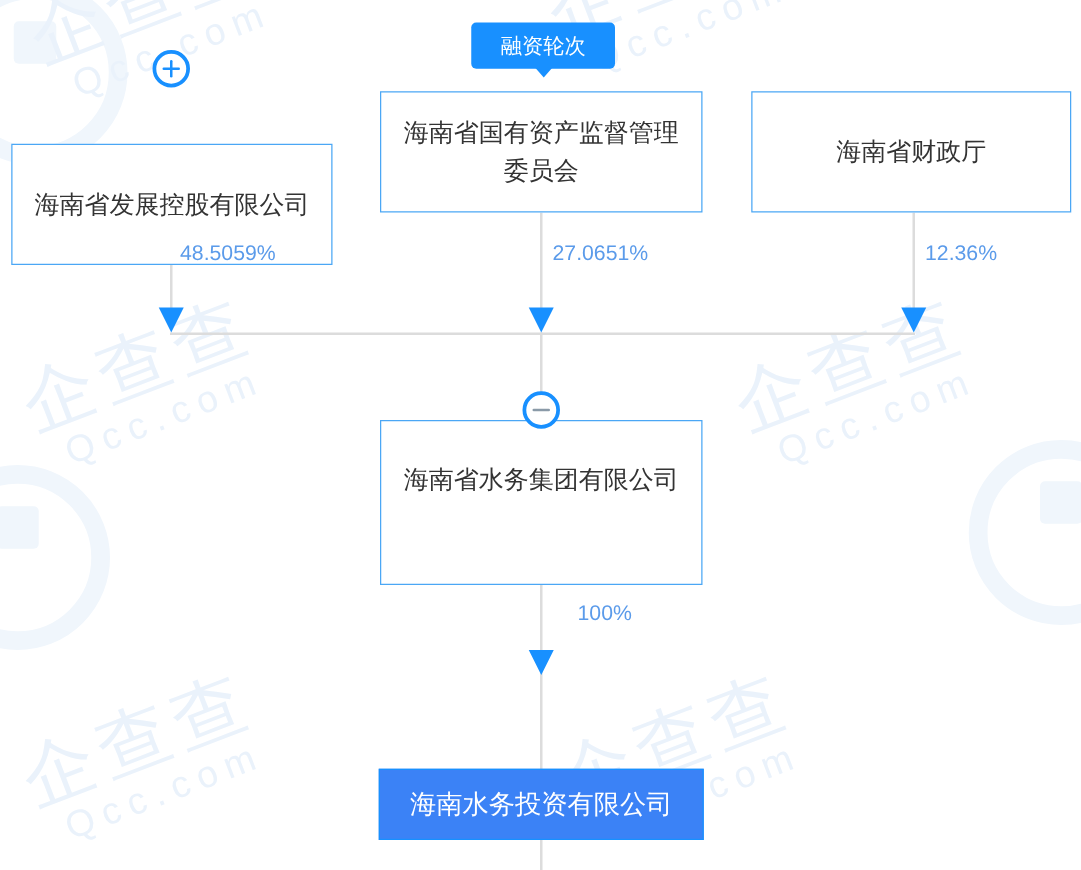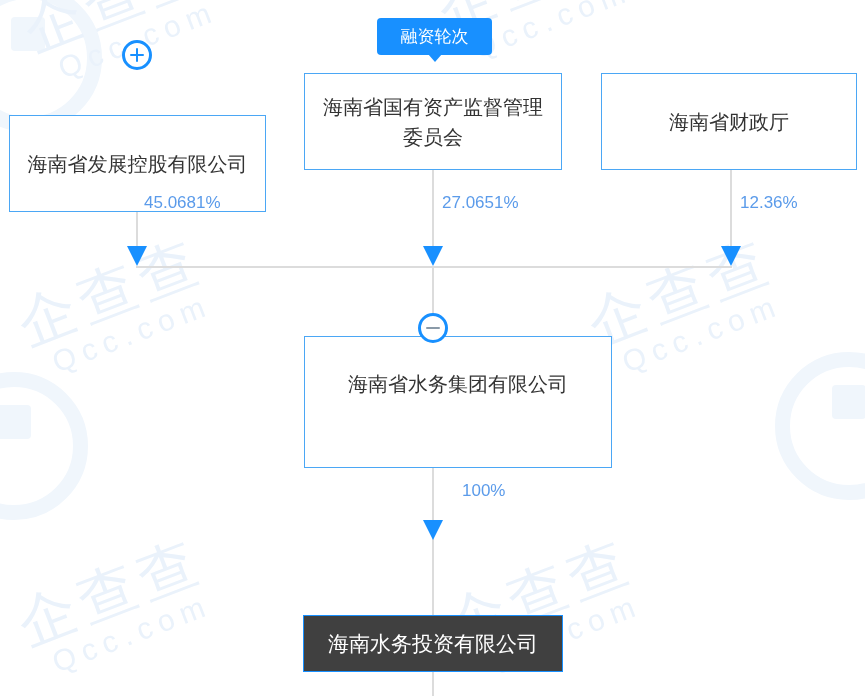--- a/index.html
+++ b/index.html
@@ -28,21 +28,21 @@
   .node{position:absolute;box-sizing:border-box;border:1px solid #4ba7f5;background:#fff;z-index:4;}
   .node .title{
     display:flex;align-items:center;justify-content:center;text-align:center;
     color:#333;font-size:20px;line-height:30px;padding:0 10px;height:100%;
   }
   .node.with-foot .title{height:calc(100% - 36px);}
   .node .foot{
     height:36px;background:#e7f2fd;color:#5b9bea;font-size:16px;
     display:flex;align-items:center;justify-content:center;
   }
-  .node.filled{background:#404040;border-color:#1890ff;}
+  .node.filled{background:#3b82f6;border-color:#1890ff;}
   .node.filled .title{color:#ffffff;font-size:21px;}
 
   
   .toggle{
     position:absolute;width:30px;height:30px;border-radius:50%;
     background:#fff;border:3px solid #1890ff;box-sizing:border-box;z-index:6;
     display:flex;align-items:center;justify-content:center;
   }
   .toggle .bar-h{position:absolute;width:14px;height:2.5px;background:#1890ff;border-radius:1px;}
   .toggle .bar-v{position:absolute;width:2.5px;height:14px;background:#1890ff;border-radius:1px;}
@@ -110,21 +110,21 @@
   <div class="arrow" style="left:127px;top:246px;"></div>
   <div class="arrow" style="left:423px;top:246px;"></div>
   <div class="arrow" style="left:721px;top:246px;"></div>
 
   <div class="vline" style="left:432px;top:266px;height:56px;"></div>
 
   <div class="vline" style="left:432px;top:468px;height:150px;"></div>
   <div class="arrow" style="left:423px;top:520px;"></div>
   <div class="vline" style="left:432px;top:672px;height:24px;"></div>
 
-  <div class="pct" style="left:144px;top:193px;">45.0681%</div>
+  <div class="pct" style="left:144px;top:193px;">48.5059%</div>
   <div class="pct" style="left:442px;top:193px;">27.0651%</div>
   <div class="pct" style="left:740px;top:193px;">12.36%</div>
   <div class="pct" style="left:462px;top:481px;text-align:center;">100%</div>
 
   <div class="badge" style="left:377px;top:18px;width:115px;height:37px;">
     <span>融资轮次</span>
     <span class="tail"></span>
   </div>
 
   <div class="node" style="left:9px;top:73px;width:257px;height:97px;margin-top:42px;">
@@ -136,21 +136,21 @@
   </div>
 
   <div class="node" style="left:601px;top:73px;width:256px;height:97px;">
     <div class="title">海南省财政厅</div>
   </div>
 
   <div class="node" style="left:304px;top:73px;width:258px;height:97px;">
     <div class="title">海南省国有资产监督管理委员会</div>
   </div>
 
-  <div class="node with-foot" style="left:304px;top:336px;width:308px;height:132px;">
+  <div class="node with-foot" style="left:304px;top:336px;width:258px;height:132px;">
     <div class="title">海南省水务集团有限公司</div>
   </div>
   <div class="toggle minus" style="left:418px;top:313px;">
     <span class="bar-h"></span>
   </div>
 
   <div class="node filled" style="left:303px;top:615px;width:260px;height:57px;">
     <div class="title">海南水务投资有限公司</div>
   </div>
 

